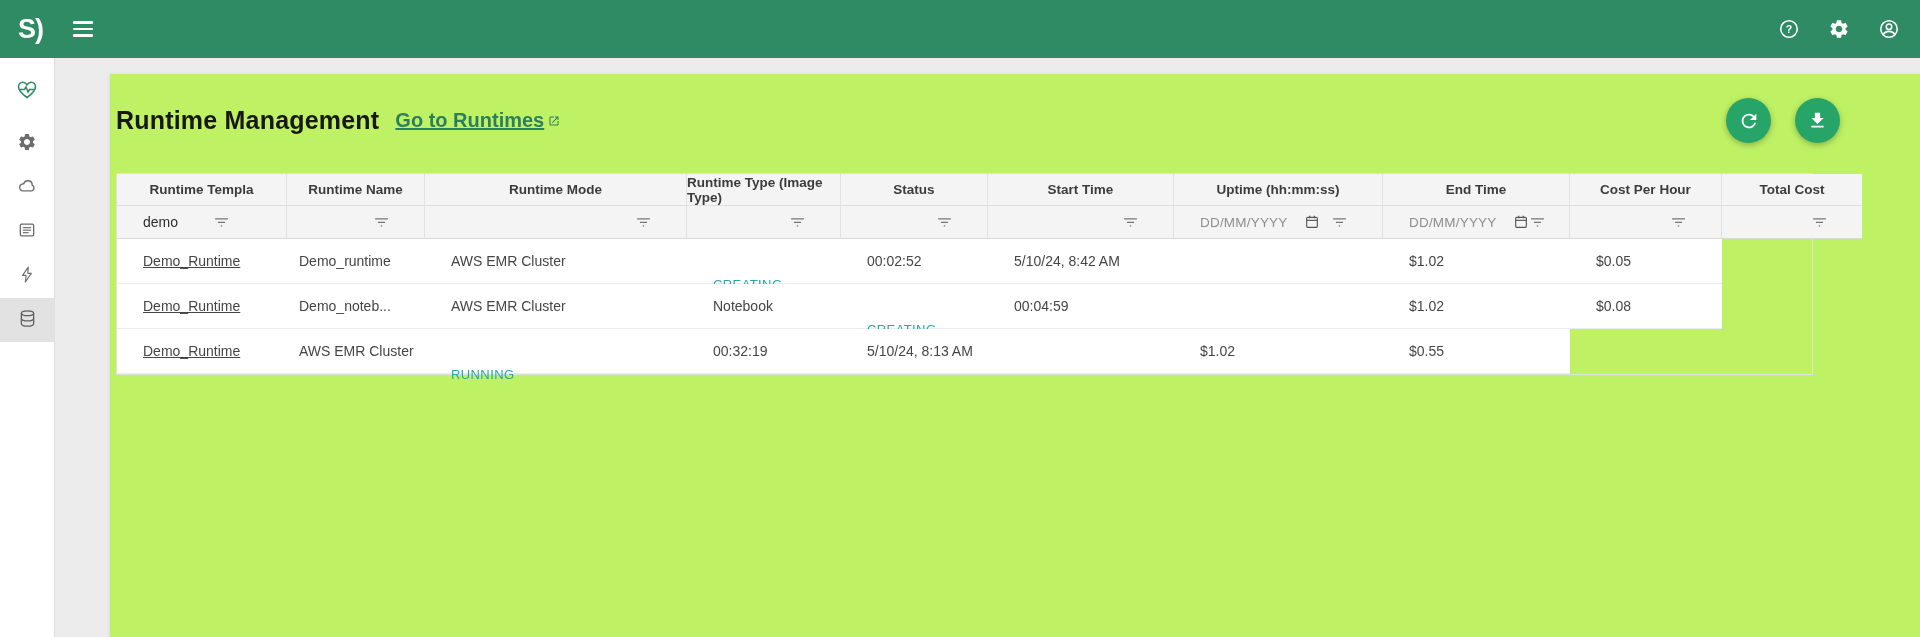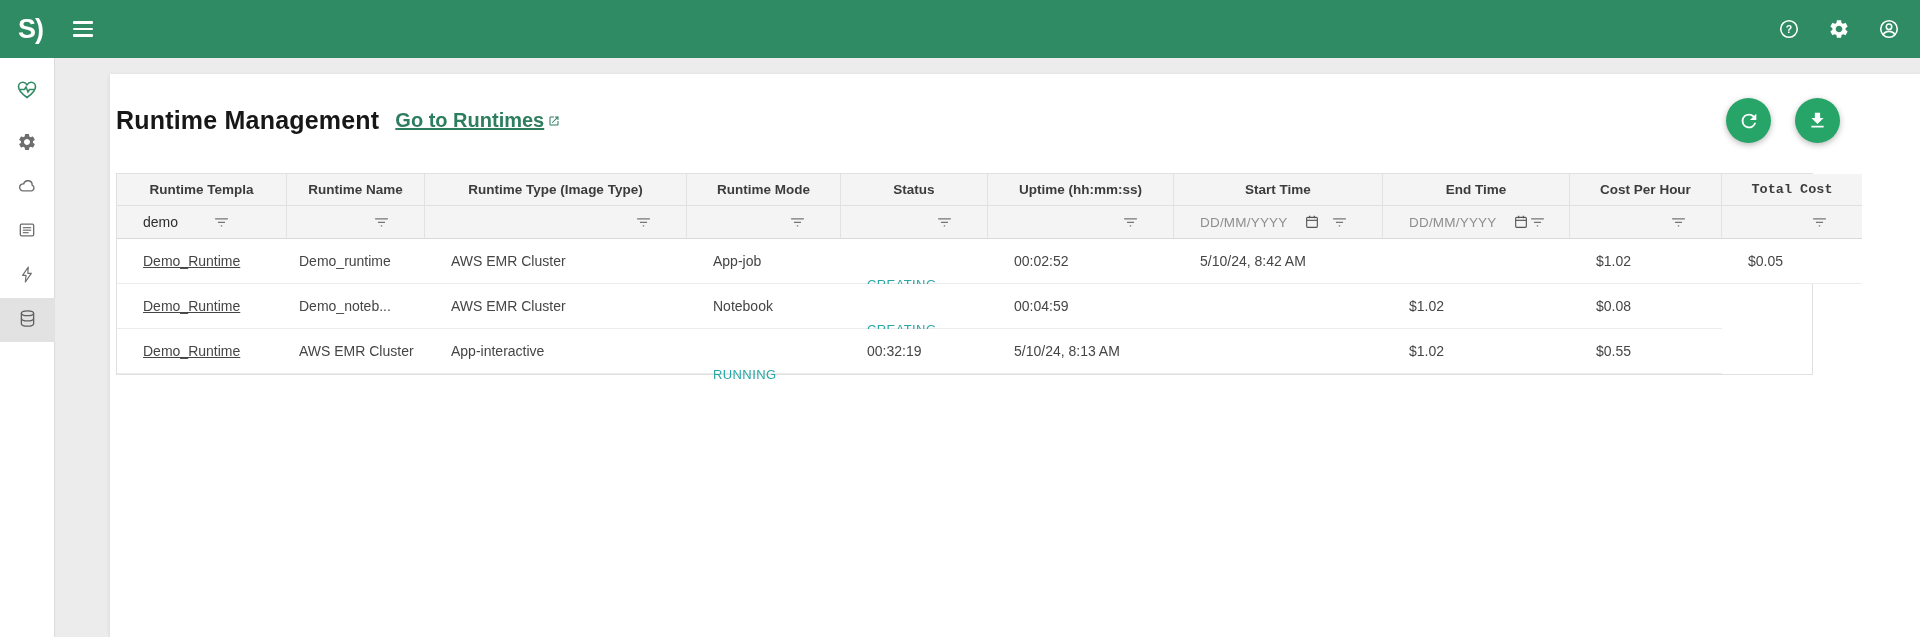--- a/index.html
+++ b/index.html
@@ -17,35 +17,35 @@
   .icon-btn { background:none; border:none; padding:2px; cursor:pointer; display:flex; align-items:center; }
 
   
   .sidebar { position:absolute; top:58px; left:0; bottom:0; width:55px; background:#fff;
              border-right:1px solid #dcdcdc; display:flex; flex-direction:column; align-items:center; padding-top:12px; z-index:5; }
   .side-item { width:55px; height:44px; display:flex; align-items:center; justify-content:center; cursor:pointer; }
   .side-item.first { margin-bottom:8px; }
   .side-item.active { background:#e2e2e2; }
 
   
-  .card { position:absolute; left:110px; top:74px; right:0; bottom:0; background:#ffffff; box-shadow:0 1px 4px rgba(0,0,0,.10); }
+  .card { position:absolute; left:110px; top:74px; right:0; bottom:0; background:#bef264; box-shadow:0 1px 4px rgba(0,0,0,.10); }
   .page-header { display:flex; align-items:center; padding:24px 80px 0 6px; }
   .page-title { font-size:25px; font-weight:700; color:#171717; margin-right:16px; letter-spacing:.2px; }
   .runtime-link { display:inline-flex; align-items:center; gap:4px; color:#2d7d5f; font-size:20px; font-weight:600;
                   text-decoration:underline; cursor:pointer; }
   .actions { margin-left:auto; display:flex; gap:24px; }
   .round-btn { width:45px; height:45px; border-radius:50%; background:#27a468; border:none;
                display:flex; align-items:center; justify-content:center; box-shadow:0 2px 6px rgba(0,0,0,.28); cursor:pointer; }
 
   
   .table { margin:30px 0 0 6px; width:1697px; border:1px solid #e0e0e0; }
   .tr { display:grid; grid-template-columns:170px 138px 262px 154px 147px 186px 209px 187px 152px 140px; }
   .th { height:32px; background:#f4f4f4; display:flex; align-items:center; justify-content:center;
         font-weight:700; font-size:13.5px; color:#3c3c3c; border-right:1px solid #e2e2e2; border-bottom:1px solid #e0e0e0; cursor:pointer; }
-  .th:last-child { border-right:none;font-family:Liberation Mono, monospace; }
+  .th:last-child { border-right:none; }
   .tf { height:33px; background:#f4f4f4; display:flex; align-items:center;
         border-right:1px solid #e2e2e2; border-bottom:1px solid #d9d9d9; padding:0 34px 0 26px; }
   .tf:last-child { border-right:none; }
   .tf-first { justify-content:flex-start; padding-right:52px; }
   .funnel { margin-left:auto; display:flex; cursor:pointer; }
   .tf-first .funnel { margin-left:0; }
   .filter-input { border:none; background:transparent; font-size:14px; color:#2e2e2e; width:70px; outline:none; }
   .date-wrap { display:flex; align-items:center; gap:12px; }
   .date-input { border:none; background:transparent; font-size:13.5px; color:#444; width:92px; outline:none; }
   .date-input::placeholder { color:#8f8f8f; letter-spacing:.2px; }
@@ -170,25 +170,25 @@
         </span>
       </button>
     </div>
   </div>
 
   <div class="table">
 
     <div class="tr">
       <div class="th">Runtime Templa</div>
       <div class="th">Runtime Name</div>
+      <div class="th">Runtime Mode</div>
       <div class="th">Runtime Type (Image Type)</div>
-      <div class="th">Runtime Mode</div>
       <div class="th">Status</div>
+      <div class="th">Start Time</div>
       <div class="th">Uptime (hh:mm:ss)</div>
-      <div class="th">Start Time</div>
       <div class="th">End Time</div>
       <div class="th">Cost Per Hour</div>
       <div class="th">Total Cost</div>
     </div>
 
     <div class="tr">
       <div class="tf tf-first">
         <input class="filter-input" value="demo" style="">
         <span class="funnel">
           <svg width="17" height="17" viewBox="0 0 24 24">
@@ -282,21 +282,20 @@
         </span>
       </div>
     </div>
 
     <div class="tr tr-data">
       <div class="td">
         <a class="tpl-link">Demo_Runtime</a>
       </div>
       <div class="td">Demo_runtime</div>
       <div class="td">AWS EMR Cluster</div>
-      <div class="td">App-job</div>
       <div class="td">
         <span class="status-text">CREATING</span>
       </div>
       <div class="td">00:02:52</div>
       <div class="td">5/10/24, 8:42 AM</div>
       <div class="td"></div>
       <div class="td">$1.02</div>
       <div class="td">$0.05</div>
     </div>
 
@@ -314,21 +313,20 @@
       <div class="td"></div>
       <div class="td">$1.02</div>
       <div class="td">$0.08</div>
     </div>
 
     <div class="tr tr-data">
       <div class="td">
         <a class="tpl-link">Demo_Runtime</a>
       </div>
       <div class="td">AWS EMR Cluster</div>
-      <div class="td">App-interactive</div>
       <div class="td">
         <span class="status-text">RUNNING</span>
       </div>
       <div class="td">00:32:19</div>
       <div class="td">5/10/24, 8:13 AM</div>
       <div class="td"></div>
       <div class="td">$1.02</div>
       <div class="td">$0.55</div>
     </div>
 

